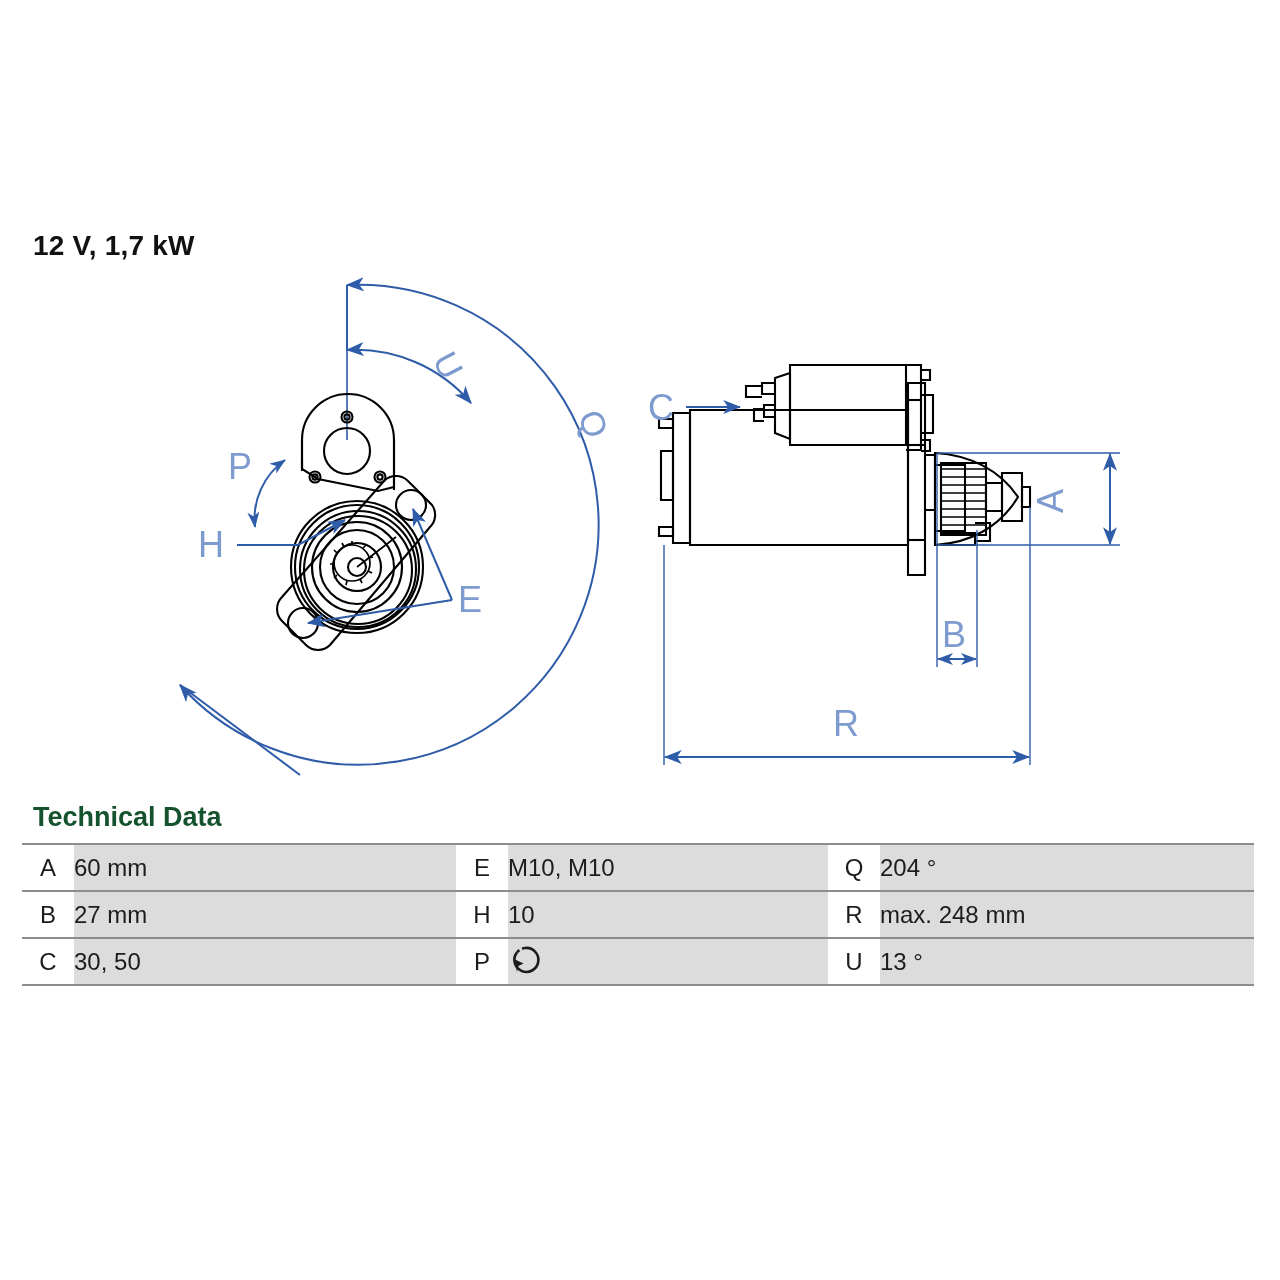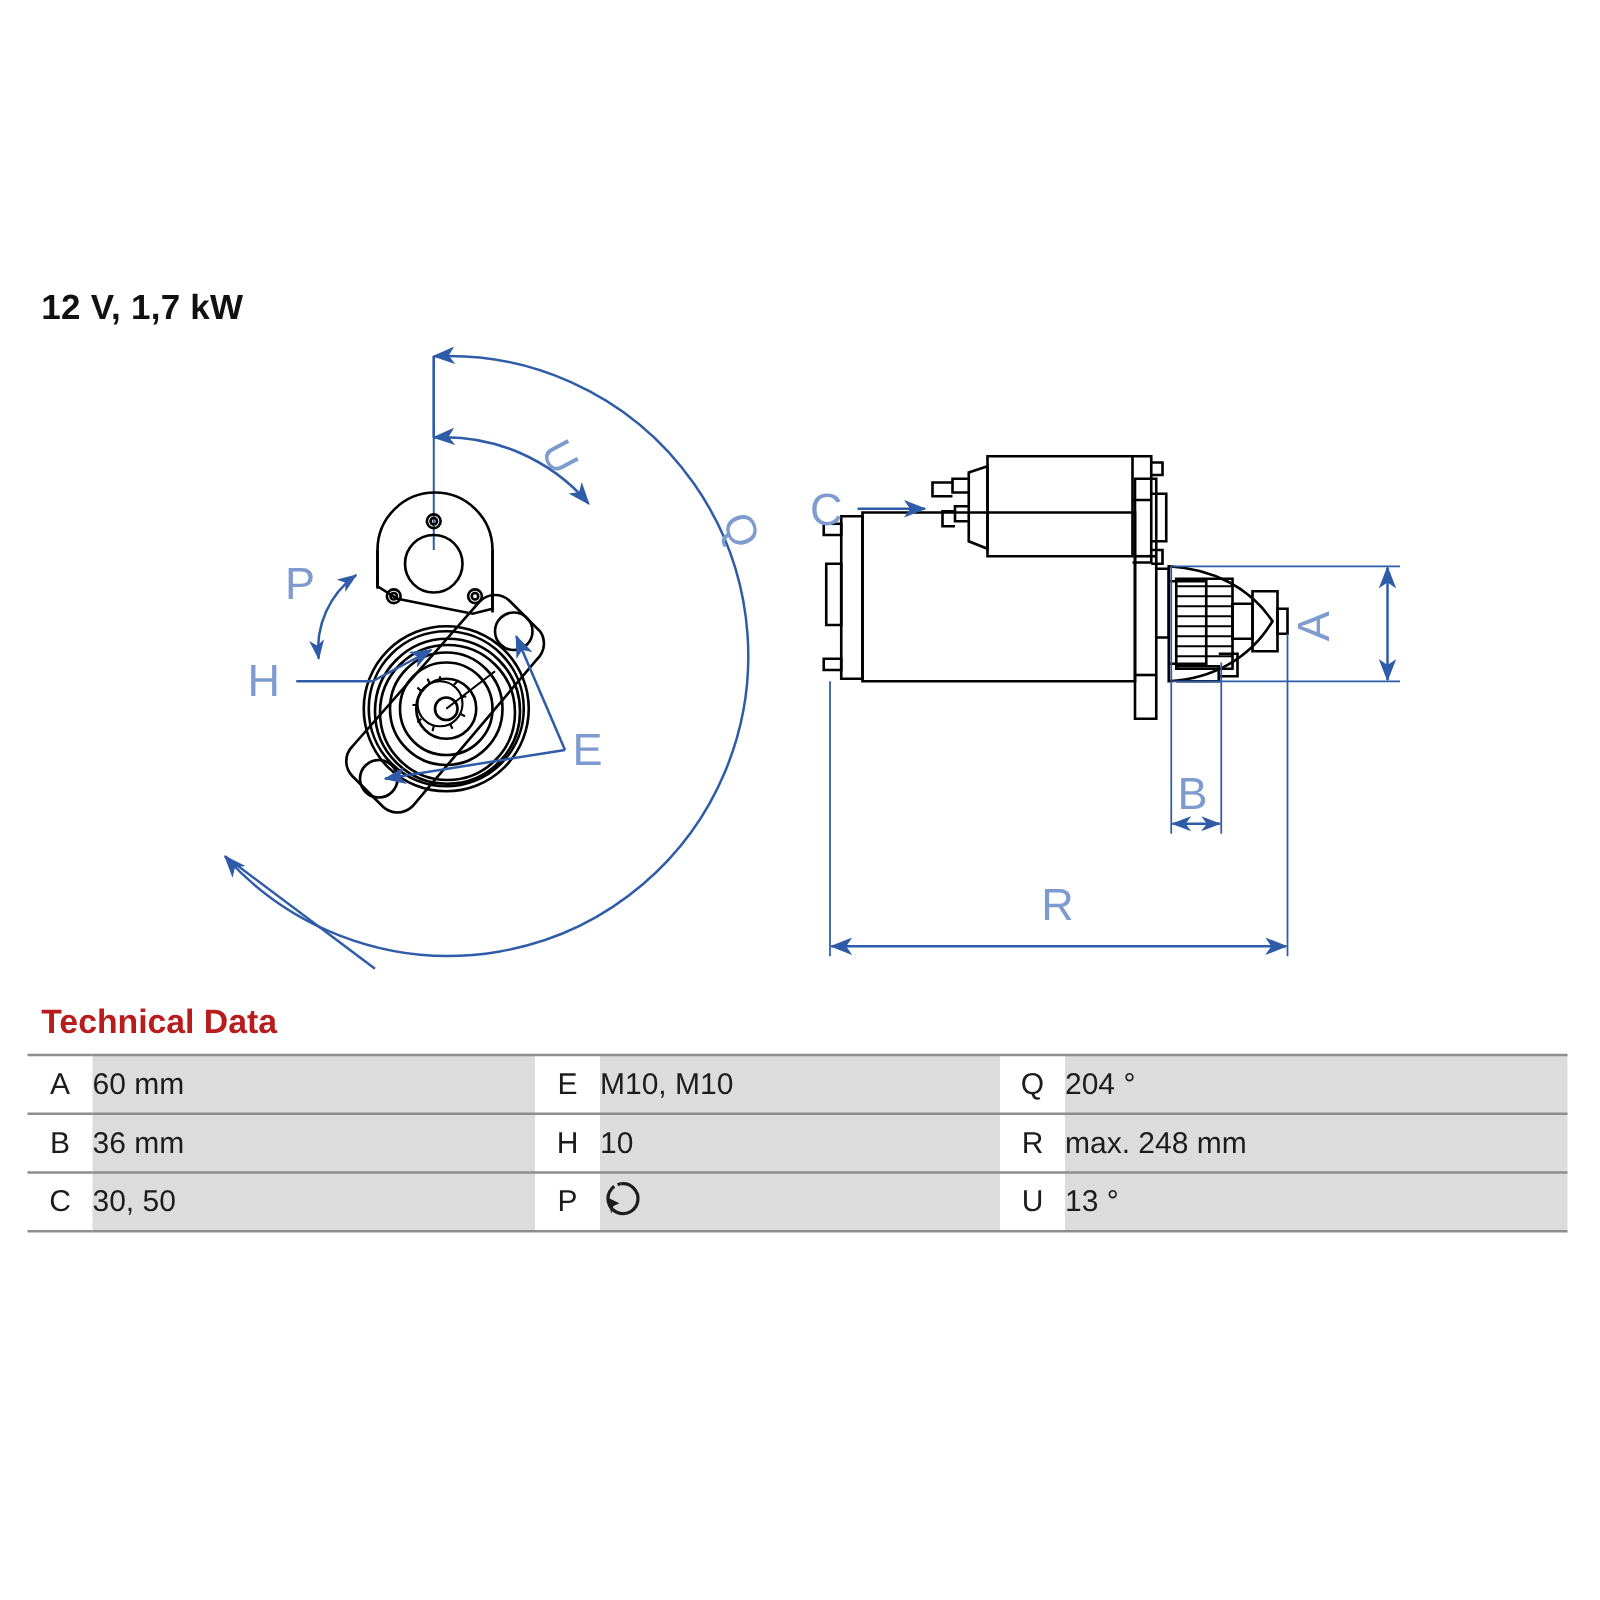--- a/index.html
+++ b/index.html
@@ -46,21 +46,21 @@
     display: block;
   }
 
   
   #tech-data-heading {
     position: absolute;
     left: 33px;
     top: 802px;
     font-size: 27px;
     font-weight: 700;
-    color: #b91c1c;
+    color: #14532d;
     white-space: nowrap;
   }
 
   
   #tech-table {
     position: absolute;
     left: 22px;
     top: 843px;
     width: 1232px;
     border-collapse: collapse;
@@ -83,21 +83,21 @@
 
   td.key-cell {
     background: #ffffff;
     text-align: center;
     width: 52px;
   }
   td.val-cell {
     background: #dcdcdc;
     padding-left: 14px;
   }
-  .w-val-1 { width: 354px; }
+  .w-val-1 { width: 382px; }
   .w-key-2 { width: 54px; }
   .w-val-2 { width: 320px; }
   .w-key-3 { width: 54px; }
   .w-val-3 { width: auto; }
 
   
   .rot-icon { display: inline-block; vertical-align: middle; }
 </style>
 </head>
 <body>
@@ -301,21 +301,21 @@
       <tr>
         <td class="key-cell">A</td>
         <td class="val-cell w-val-1">60 mm</td>
         <td class="key-cell w-key-2">E</td>
         <td class="val-cell w-val-2">M10, M10</td>
         <td class="key-cell w-key-3">Q</td>
         <td class="val-cell w-val-3">204 °</td>
       </tr>
       <tr>
         <td class="key-cell">B</td>
-        <td class="val-cell w-val-1">36 mm</td>
+        <td class="val-cell w-val-1">27 mm</td>
         <td class="key-cell w-key-2">H</td>
         <td class="val-cell w-val-2">10</td>
         <td class="key-cell w-key-3">R</td>
         <td class="val-cell w-val-3">max. 248 mm</td>
       </tr>
       <tr>
         <td class="key-cell">C</td>
         <td class="val-cell w-val-1">30, 50</td>
         <td class="key-cell w-key-2">P</td>
         <td class="val-cell w-val-2">

